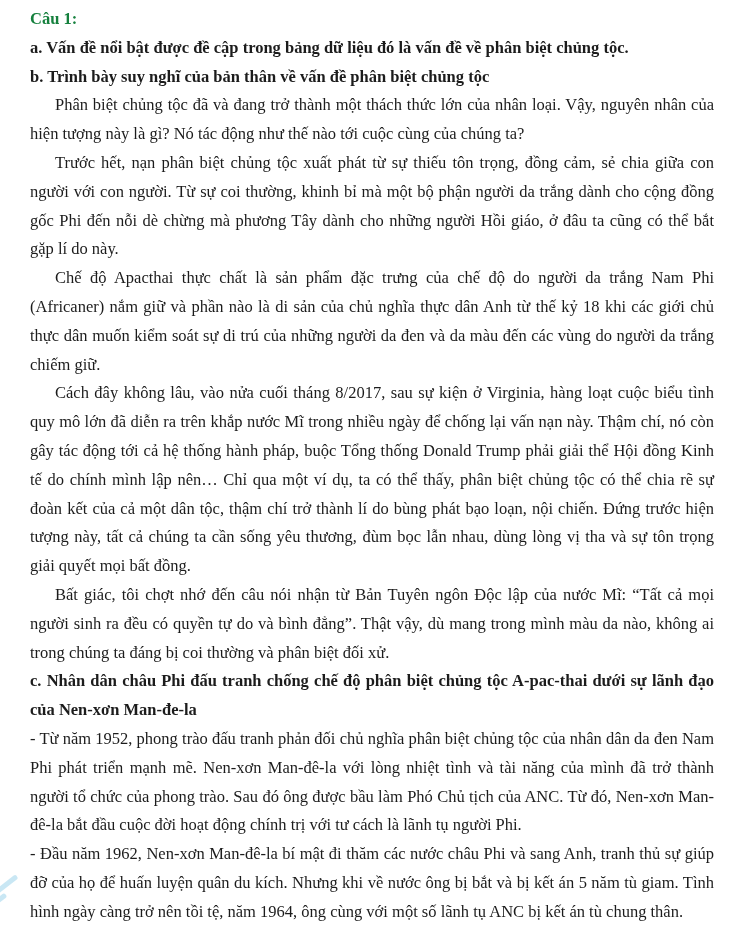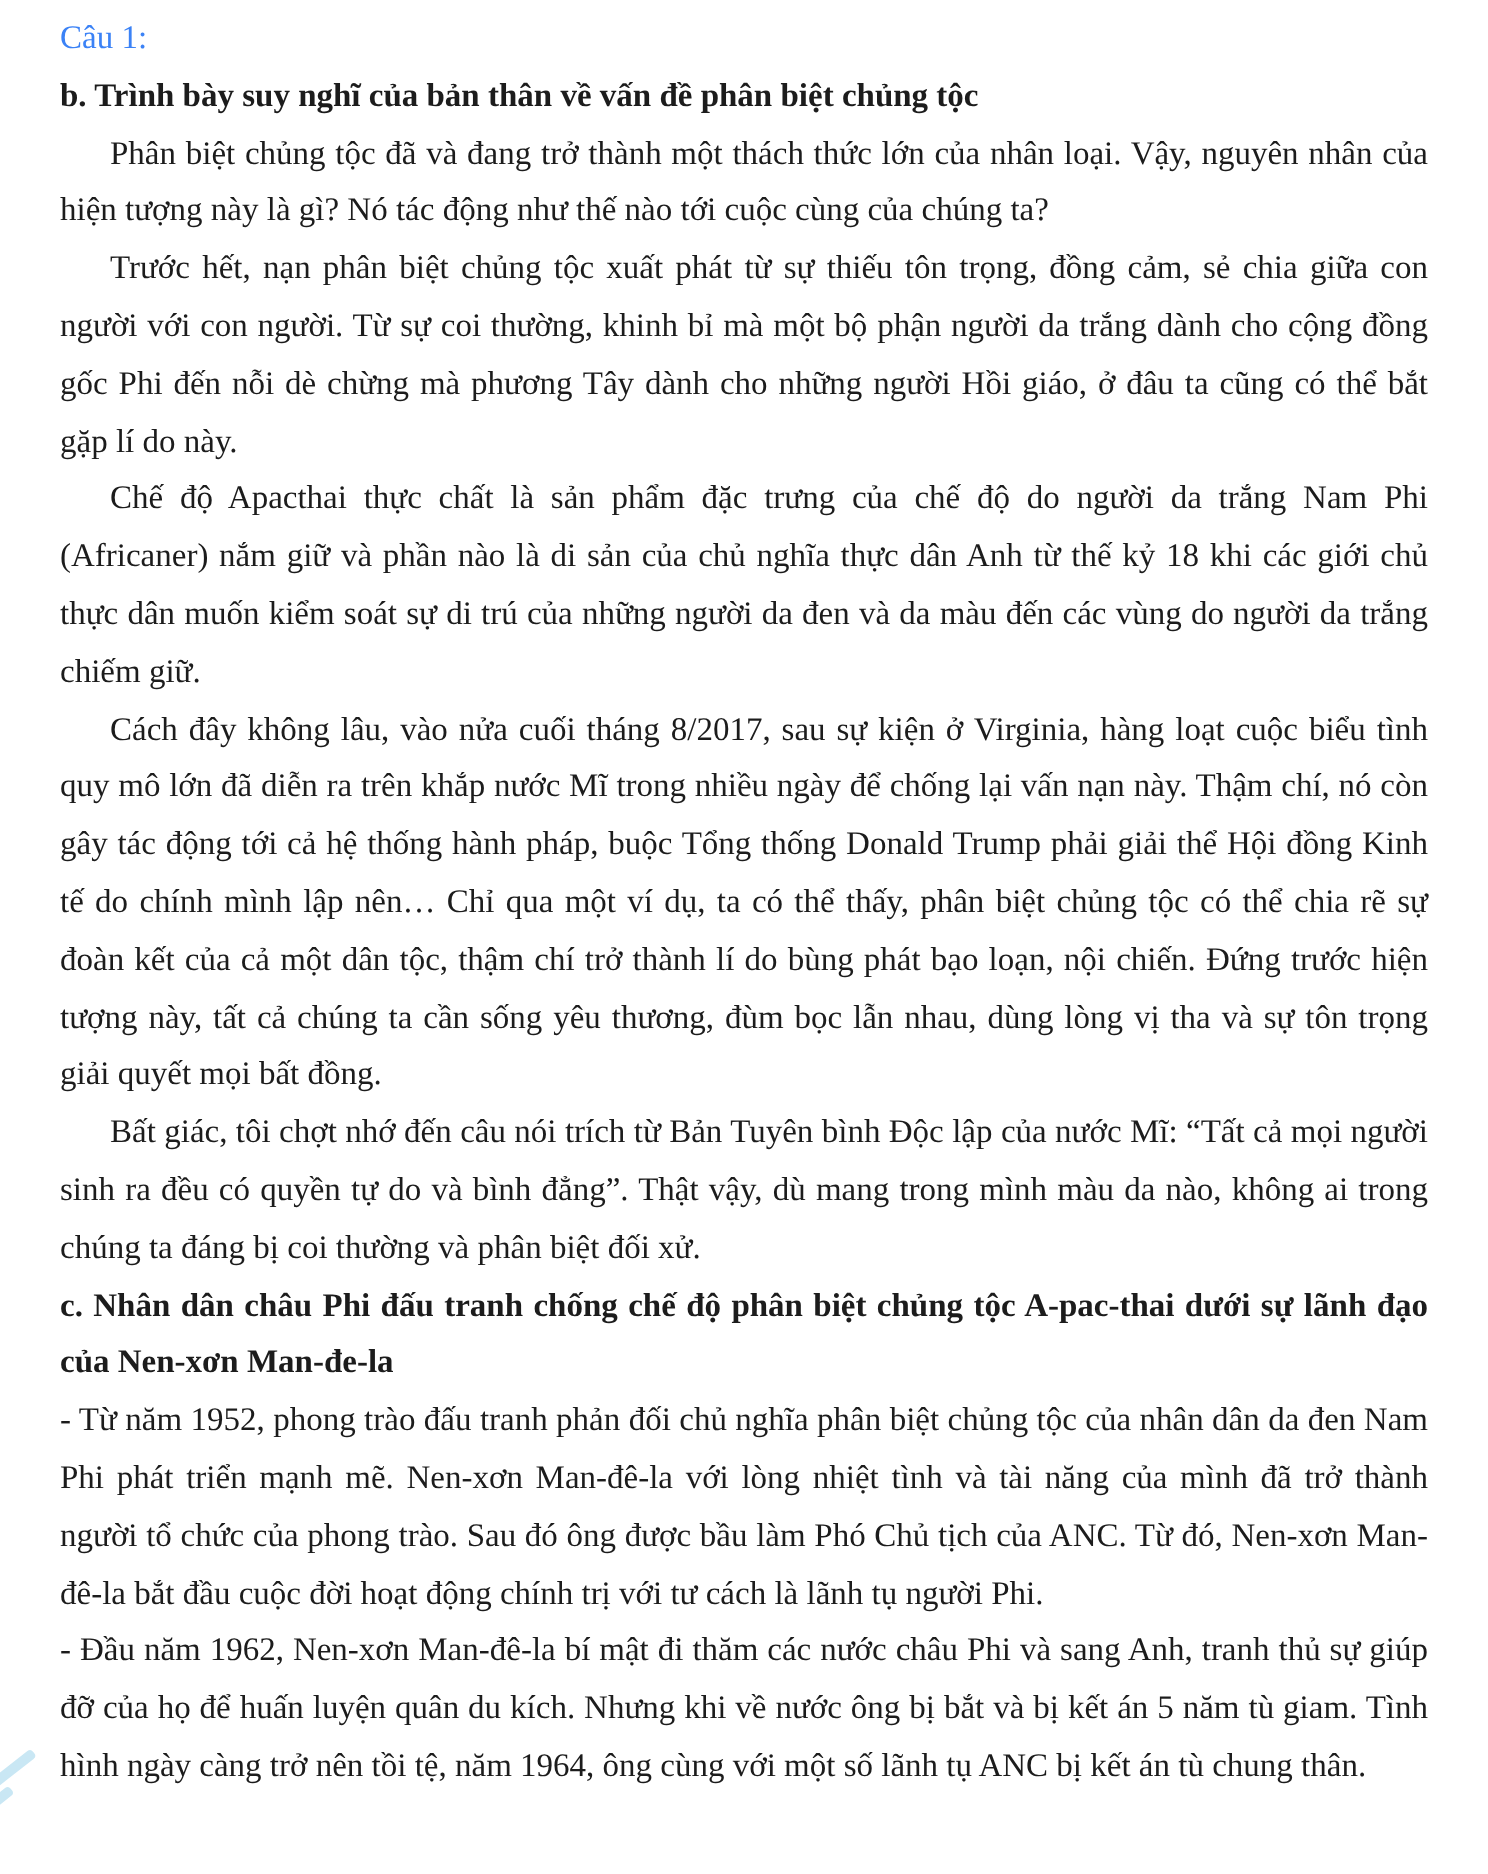--- a/index.html
+++ b/index.html
@@ -16,22 +16,22 @@
     position: relative;
     width: 744px;
     height: 937px;
     padding: 5px 30px 0 30px;
     font-size: 16.5px;
     line-height: 28.8px;
     color: #1c1c1c;
   }
   .doc-page p { margin: 0; text-align: justify; }
   .q-title {
-    color: #3b82f6;
-    font-weight: normal;
+    color: #15803d;
+    font-weight: bold;
     text-align: left !important;
   }
   .b { font-weight: bold; }
   .indent { text-indent: 25px; }
   
   .wm {
     position: absolute;
     left: -6px;
     bottom: 18px;
     width: 26px;
@@ -51,33 +51,34 @@
   .wm span:nth-child(1) { top: 6px; left: -4px; }
   .wm span:nth-child(2) { top: 22px; left: -8px; width: 22px; }
 </style>
 </head>
 <body>
 
 <div class="doc-page">
 
   <p class="q-title">Câu 1:</p>
 
+  <p class="b">a. Vấn đề nổi bật được đề cập trong bảng dữ liệu đó là vấn đề về phân biệt chủng tộc.</p>
 
   <p class="b">b. Trình bày suy nghĩ của bản thân về vấn đề phân biệt chủng tộc</p>
 
   <p class="indent">Phân biệt chủng tộc đã và đang trở thành một thách thức lớn của nhân loại. Vậy, nguyên nhân của hiện tượng này là gì? Nó tác động như thế nào tới cuộc cùng của chúng ta?</p>
 
   <p class="indent">Trước hết, nạn phân biệt chủng tộc xuất phát từ sự thiếu tôn trọng, đồng cảm, sẻ chia giữa con người với con người. Từ sự coi thường, khinh bỉ mà một bộ phận người da trắng dành cho cộng đồng gốc Phi đến nỗi dè chừng mà phương Tây dành cho những người Hồi giáo, ở đâu ta cũng có thể bắt gặp lí do này.</p>
 
   <p class="indent">Chế độ Apacthai thực chất là sản phẩm đặc trưng của chế độ do người da trắng Nam Phi (Africaner) nắm giữ và phần nào là di sản của chủ nghĩa thực dân Anh từ thế kỷ 18 khi các giới chủ thực dân muốn kiểm soát sự di trú của những người da đen và da màu đến các vùng do người da trắng chiếm giữ.</p>
 
 
   <p class="indent">Cách đây không lâu, vào nửa cuối tháng 8/2017, sau sự kiện ở Virginia, hàng loạt cuộc biểu tình quy mô lớn đã diễn ra trên khắp nước Mĩ trong nhiều ngày để chống lại vấn nạn này. Thậm chí, nó còn gây tác động tới cả hệ thống hành pháp, buộc Tổng thống Donald Trump phải giải thể Hội đồng Kinh tế do chính mình lập nên… Chỉ qua một ví dụ, ta có thể thấy, phân biệt chủng tộc có thể chia rẽ sự đoàn kết của cả một dân tộc, thậm chí trở thành lí do bùng phát bạo loạn, nội chiến. Đứng trước hiện tượng này, tất cả chúng ta cần sống yêu thương, đùm bọc lẫn nhau, dùng lòng vị tha và sự tôn trọng giải quyết mọi bất đồng.</p>
 
-  <p class="indent">Bất giác, tôi chợt nhớ đến câu nói trích từ Bản Tuyên bình Độc lập của nước Mĩ: “Tất cả mọi người sinh ra đều có quyền tự do và bình đẳng”. Thật vậy, dù mang trong mình màu da nào, không ai trong chúng ta đáng bị coi thường và phân biệt đối xử.</p>
+  <p class="indent">Bất giác, tôi chợt nhớ đến câu nói nhận từ Bản Tuyên ngôn Độc lập của nước Mĩ: “Tất cả mọi người sinh ra đều có quyền tự do và bình đẳng”. Thật vậy, dù mang trong mình màu da nào, không ai trong chúng ta đáng bị coi thường và phân biệt đối xử.</p>
 
   <p class="b">c. Nhân dân châu Phi đấu tranh chống chế độ phân biệt chủng tộc A-pac-thai dưới sự lãnh đạo của Nen-xơn Man-đe-la</p>
 
   <p>- Từ năm 1952, phong trào đấu tranh phản đối chủ nghĩa phân biệt chủng tộc của nhân dân da đen Nam Phi phát triển mạnh mẽ. Nen-xơn Man-đê-la với lòng nhiệt tình và tài năng của mình đã trở thành người tổ chức của phong trào. Sau đó ông được bầu làm Phó Chủ tịch của ANC. Từ đó, Nen-xơn Man-đê-la bắt đầu cuộc đời hoạt động chính trị với tư cách là lãnh tụ người Phi.</p>
 
   <p>- Đầu năm 1962, Nen-xơn Man-đê-la bí mật đi thăm các nước châu Phi và sang Anh, tranh thủ sự giúp đỡ của họ để huấn luyện quân du kích. Nhưng khi về nước ông bị bắt và bị kết án 5 năm tù giam. Tình hình ngày càng trở nên tồi tệ, năm 1964, ông cùng với một số lãnh tụ ANC bị kết án tù chung thân.</p>
 
   <div class="wm">
     <span></span>
       <span></span>

